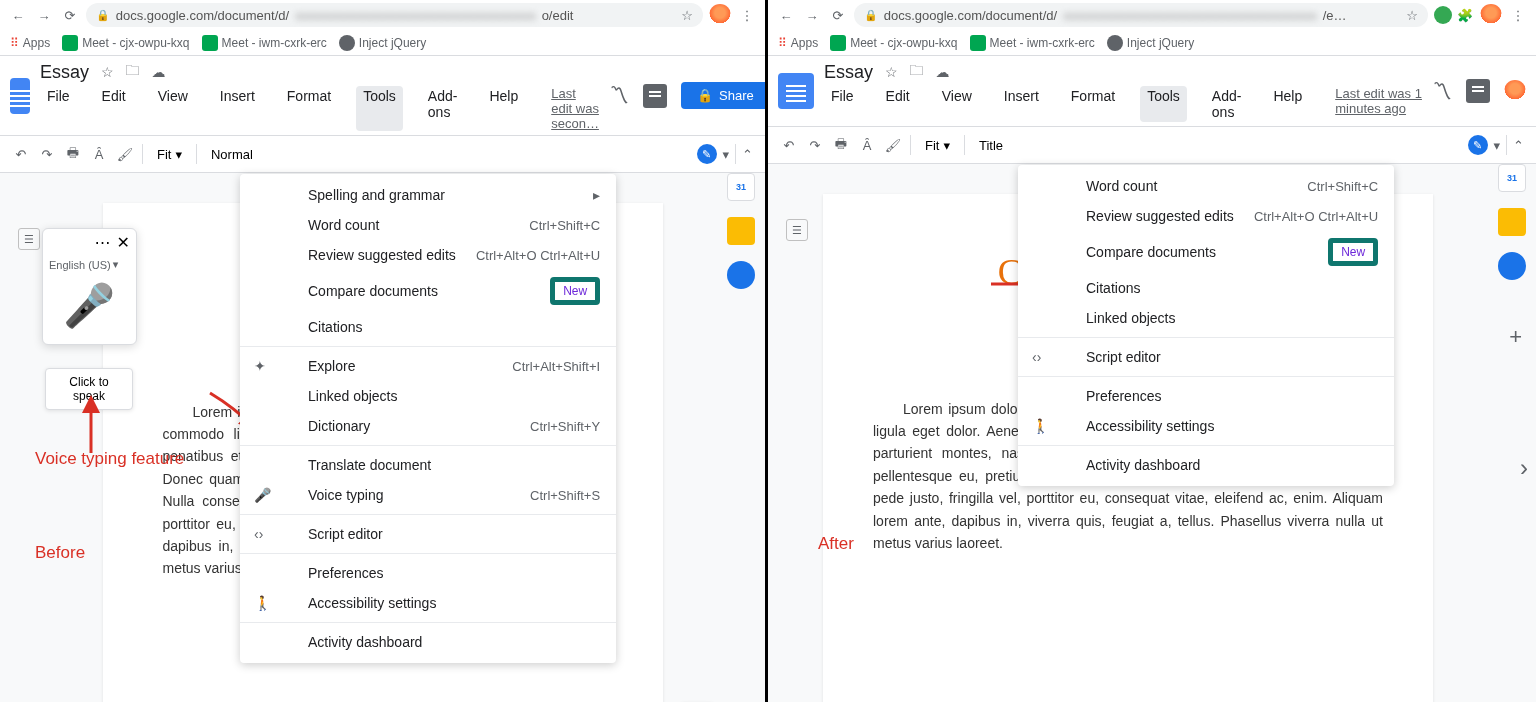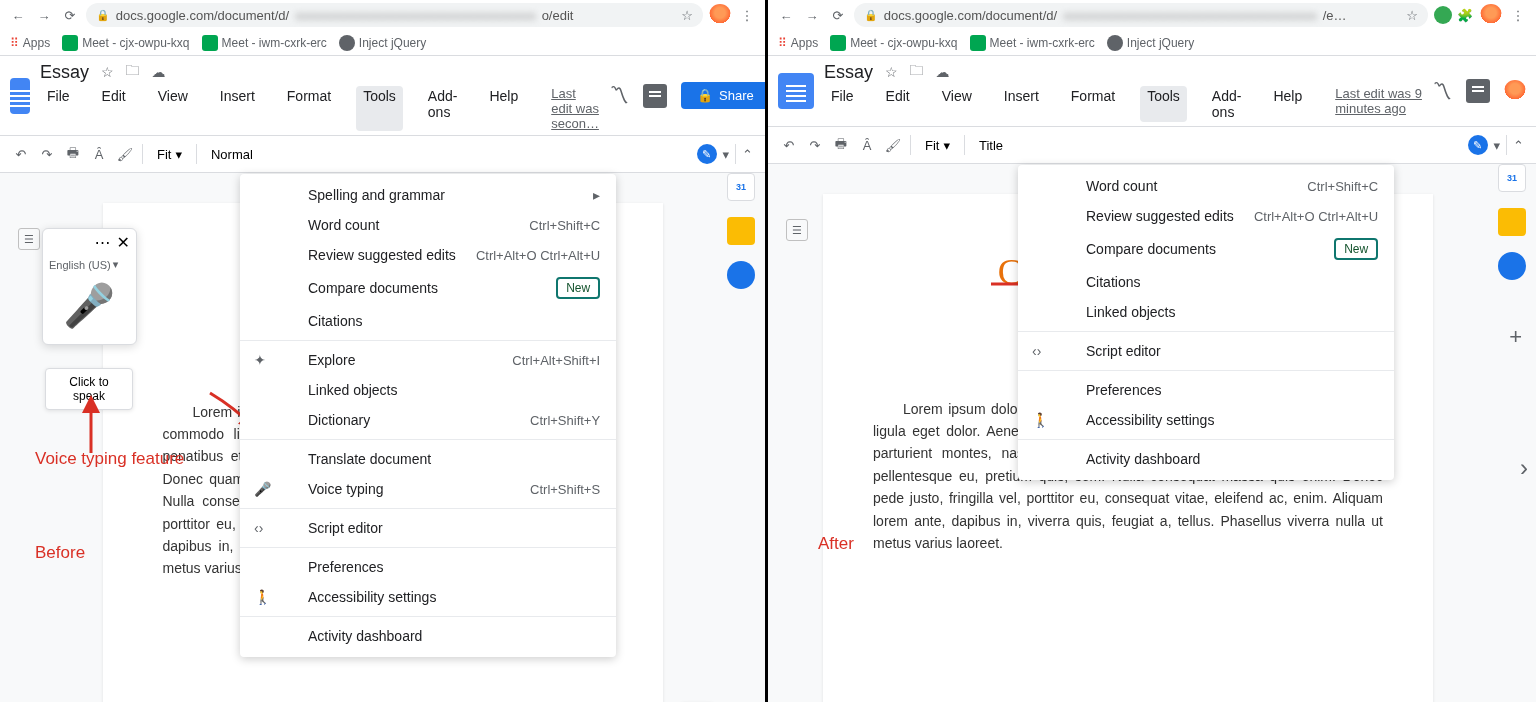--- a/index.html
+++ b/index.html
@@ -36,21 +36,21 @@
 .tb-icon { width: 18px; height: 18px; color: #5f6368; cursor: pointer; display: flex; align-items: center; justify-content: center; }
 .tb-sep { width: 1px; height: 20px; background: #dadce0; }
 .tb-select { display: flex; align-items: center; gap: 4px; padding: 2px 6px; cursor: pointer; }
 .edit-mode { margin-left: auto; display: flex; align-items: center; gap: 6px; }
 .pencil { width: 20px; height: 20px; background: #1a73e8; border-radius: 50%; display: flex; align-items: center; justify-content: center; color: #fff; font-size: 11px; }
 .dropdown { position: absolute; top: 38px; background: #fff; border-radius: 4px; box-shadow: 0 2px 10px rgba(0,0,0,0.2); font-size: 14px; color: #202124; z-index: 100; padding: 6px 0; min-width: 300px; }
 .dd-item { display: flex; align-items: center; padding: 7px 16px 7px 68px; cursor: pointer; position: relative; white-space: nowrap; }
 .dd-shortcut { margin-left: auto; color: #5f6368; font-size: 13px; padding-left: 20px; }
 .dd-sep { height: 1px; background: #e8eaed; margin: 4px 0; }
 .dd-icon { position: absolute; left: 14px; color: #5f6368; font-size: 14px; }
-.dd-new { color: #14532d; border: 2px solid #0f766e; border-radius: 4px; font-size: 12px; padding: 2px 8px; margin-left: auto; }
+.dd-new { color: #6d28d9; border: 5px solid #0f766e; border-radius: 4px; font-size: 12px; padding: 2px 8px; margin-left: auto; }
 .dd-arrow { margin-left: auto; color: #5f6368; }
 .doc-canvas { position: relative; height: 580px; background: #f8f9fa; overflow: hidden; display: flex; }
 .page { background: #fff; width: 560px; margin: 30px auto 0; padding: 50px 60px; min-height: 800px; font-size: 14px; line-height: 1.6; color: #333; position: relative; box-shadow: 0 1px 3px rgba(0,0,0,0.1); }
 .doc-heading { font-family: Georgia, serif; font-size: 36px; color: #e8710a; text-align: center; margin-bottom: 12px; font-weight: normal; }
 .doc-sub { font-family: Georgia, serif; font-size: 20px; color: #1a73e8; text-align: center; }
 .lorem { margin-top: 20px; text-align: justify; }
 .cal-badge { position: absolute; right: 10px; width: 28px; height: 28px; border-radius: 4px; }
 .voice-popup { position: absolute; background: #fff; border: 1px solid #dadce0; border-radius: 6px; box-shadow: 0 2px 10px rgba(0,0,0,0.15); width: 95px; }
 .voice-top { display: flex; justify-content: flex-end; align-items: center; gap: 6px; padding: 4px 6px; }
 .voice-lang { font-size: 11px; color: #5f6368; padding: 2px 6px; display: flex; align-items: center; gap: 2px;}
@@ -294,21 +294,21 @@
       </div>
       <div class="menu-row" id="menu-right">
           <span class="menu-item">File</span>
           <span class="menu-item">Edit</span>
           <span class="menu-item">View</span>
           <span class="menu-item">Insert</span>
           <span class="menu-item">Format</span>
           <span class="menu-item active">Tools</span>
           <span class="menu-item">Add-ons</span>
           <span class="menu-item">Help</span>
-          <span class="last-edit">Last edit was 9 minutes ago</span>
+          <span class="last-edit">Last edit was 1 minutes ago</span>
         </div>
     </div>
     <div class="header-right">
       <span style="color:#5f6368;font-size:20px">〽</span>
       <div class="comment-icon"></div>
       <div class="avatar"></div>
     </div>
   </div>
   <div class="toolbar">
     <span class="tb-icon">↶</span>

